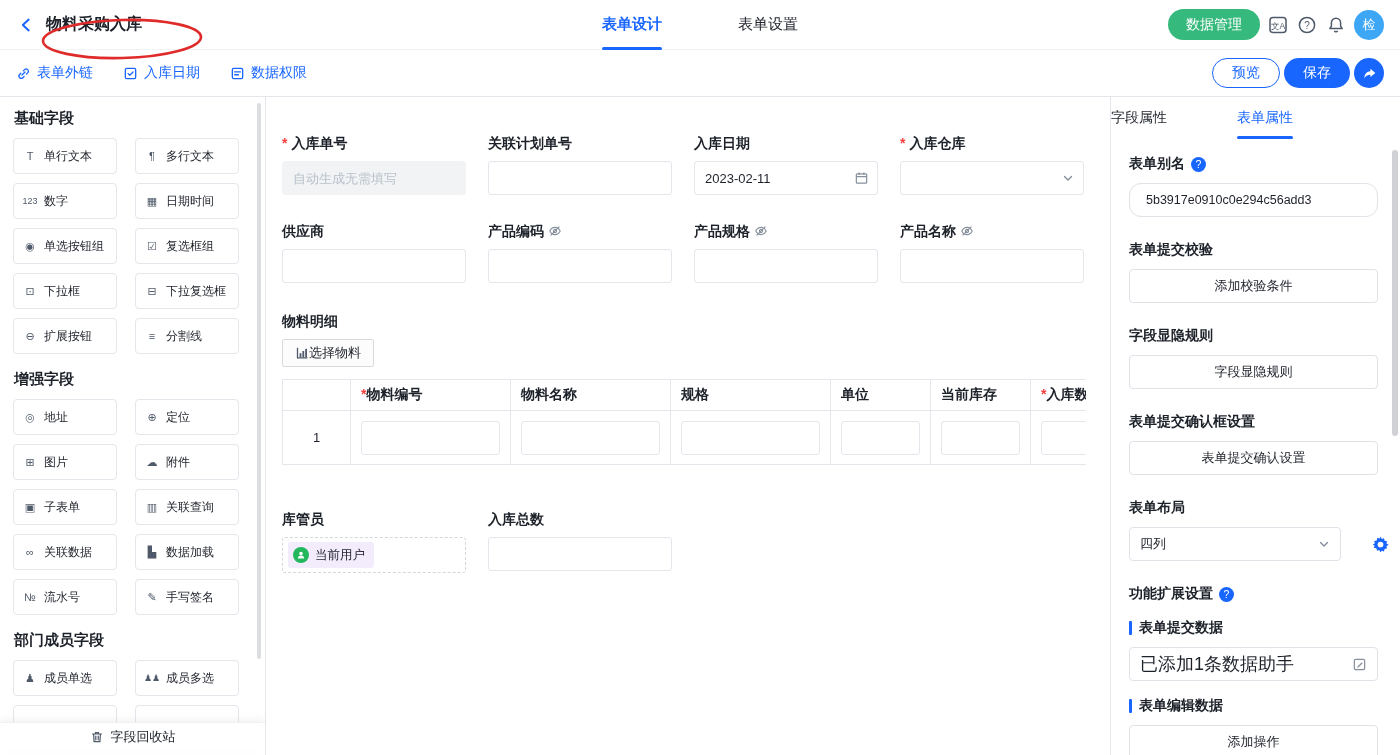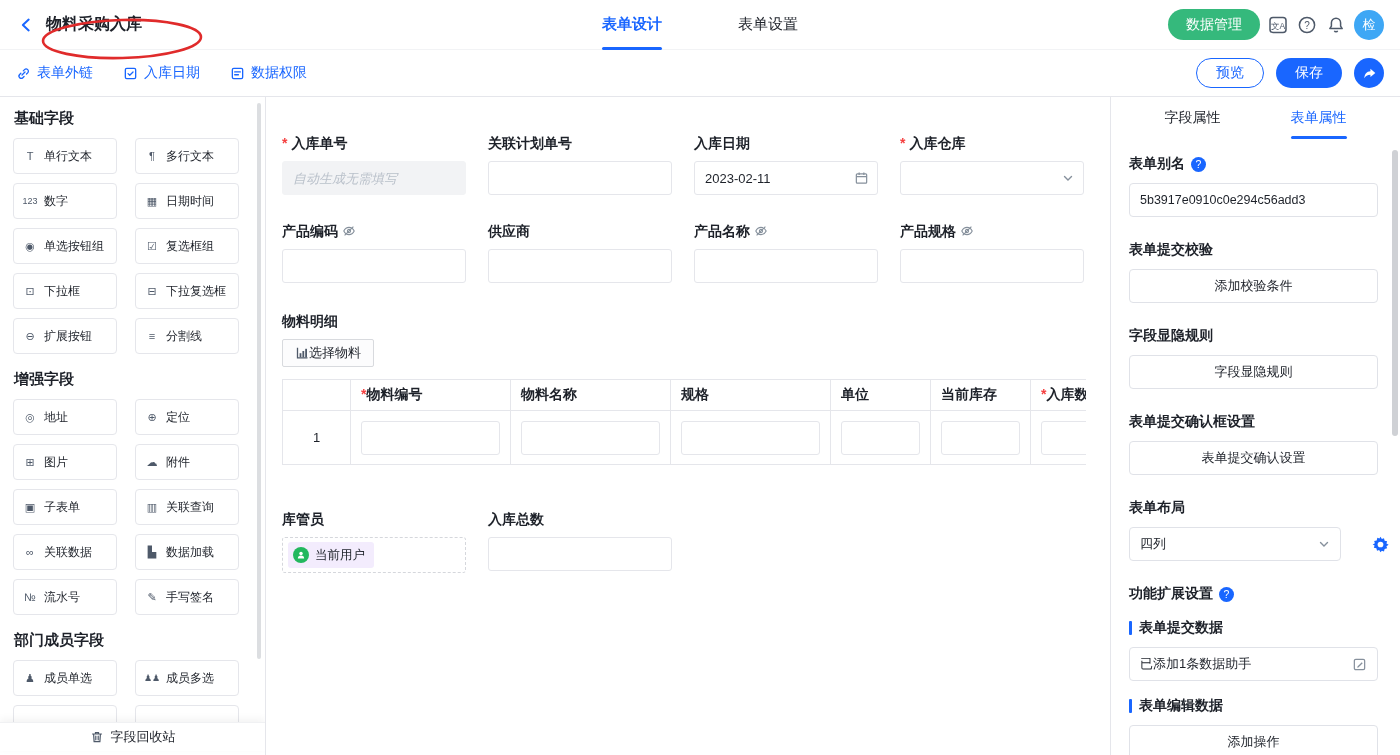--- a/index.html
+++ b/index.html
@@ -19,21 +19,21 @@
   .top-tab.active::after { content:""; position:absolute; left:0; right:0; bottom:0; height:3px; border-radius:2px; background:#1966ff; }
   .tb-right { margin-left:auto; display:flex; align-items:center; gap:7px; }
   .green-pill { background:#35b97c; color:#fff; border:none; border-radius:16px; height:31px; padding:0 18px; font-size:14px; display:flex; align-items:center; cursor:pointer; }
   .tb-icon { width:22px; height:22px; color:#4e5969; display:flex; align-items:center; justify-content:center; cursor:pointer; }
   .avatar { width:30px; height:30px; border-radius:50%; background:#3ea7f5; color:#fff; font-size:13px; display:flex; align-items:center; justify-content:center; cursor:pointer; }
 
   
   .toolbar { height:47px; flex:none; display:flex; align-items:center; padding:0 16px; border-bottom:1px solid #e5e6eb; background:#fff; }
   .tl-links { display:flex; gap:30px; }
   .tool-link { display:flex; align-items:center; gap:6px; color:#1966ff; font-size:14px; cursor:pointer; }
-  .tl-right { margin-left:auto; display:flex; align-items:flex-end; gap:12px; }
+  .tl-right { margin-left:auto; display:flex; align-items:flex-end; gap:4px; }
   .btn-outline { height:30px; padding:0 19px; border:1px solid #1966ff; background:#fff; color:#1966ff; border-radius:16px; font-size:14px; cursor:pointer; }
   .btn-solid { height:30px; padding:0 19px; border:none; background:#1966ff; color:#fff; border-radius:16px; font-size:14px; cursor:pointer; }
   .btn-share { width:30px; height:30px; border-radius:50%; border:none; background:#1966ff; display:flex; align-items:center; justify-content:center; cursor:pointer; }
 
   
   .body { flex:1; min-height:0; display:flex; position:relative; }
 
   
   .sidebar { width:266px; flex:none; border-right:1px solid #e5e6eb; position:relative; overflow:hidden; padding-top:8px; background:#fff; }
   .section-title { font-size:15px; font-weight:700; margin:16px 0 10px 14px; }
@@ -45,56 +45,56 @@
   .recycle { position:absolute; left:0; right:0; bottom:4px; height:29px; background:#fff; border-top:1px solid #f0f1f3; box-shadow:0 -3px 8px rgba(0,0,0,.05); display:flex; align-items:center; justify-content:center; gap:7px; font-size:13px; cursor:pointer; }
 
   
   .canvas { flex:1; min-width:0; background:#fff; padding:36px 24px 0 16px; overflow:hidden; }
   .frow { display:flex; gap:22px; margin-bottom:26px; }
   .fcol { width:184px; flex:none; }
   .flabel { display:flex; align-items:center; gap:4px; font-size:14px; font-weight:700; margin-bottom:8px; line-height:20px; }
   .req { color:#f53f3f; font-weight:700; }
   .iwrap { position:relative; }
   .cinput { width:100%; height:34px; border:1px solid #e5e6eb; border-radius:3px; background:#fff; padding:0 10px; font-size:13px; color:#1d2129; font-family:inherit; outline:none; }
-  .cinput.dis { background:#f2f3f5; border-color:#f2f3f5; color:#b91c1c;font-style:italic; }
+  .cinput.dis { background:#f2f3f5; border-color:#f2f3f5; color:#b91c1c; }
   .cinput.dis::placeholder { color:#b9c0ca; }
   .right-ic { position:absolute; right:9px; top:50%; transform:translateY(-50%); pointer-events:none; display:flex; }
   .cselect { width:100%; height:34px; border:1px solid #e5e6eb; border-radius:3px; background:#fff; display:flex; align-items:center; padding:0 10px; font-size:13px; cursor:pointer; position:relative; }
   .sub-title { font-size:14px; font-weight:700; margin:30px 0 8px; }
   .sel-btn { display:inline-flex; align-items:center; height:28px; padding:0 12px; border:1px solid #d8dade; background:#fcfcfd; border-radius:2px; font-size:13px; color:#1d2129; cursor:pointer; font-family:inherit; }
   .table-clip { width:804px; overflow:hidden; margin-top:12px; }
   table.subtable { border-collapse:collapse; table-layout:fixed; width:858px; }
   .subtable th, .subtable td { border:1px solid #e5e6eb; font-weight:400; }
   .subtable th { height:31px; text-align:left; padding:0 10px; font-size:14px; color:#1d2129; font-weight:700; background:#fff; white-space:nowrap; overflow:hidden; }
   .subtable td { height:54px; padding:9px 10px; }
   .subtable td.idx { text-align:center; font-size:13px; }
   .cell-input { width:100%; height:34px; border:1px solid #e5e6eb; border-radius:3px; padding:0 8px; font-size:13px; outline:none; font-family:inherit; }
   .bottom-row { margin-top:44px; }
   .keeper-box { width:184px; height:36px; border:1px dashed #d5d7dc; border-radius:3px; display:flex; align-items:center; padding:0 5px; }
   .user-tag { display:inline-flex; align-items:center; gap:6px; height:26px; padding:0 9px 0 5px; background:#f3ecfd; border-radius:3px; font-size:12.5px; color:#1d2129; cursor:pointer; }
   .tag-avatar { width:16px; height:16px; border-radius:50%; background:#23b85e; display:flex; align-items:center; justify-content:center; flex:none; }
 
   
   .panel { width:290px; flex:none; border-left:1px solid #e5e6eb; background:#fff; overflow:hidden; }
-  .panel-tabs { height:42px; display:flex; align-items:stretch; justify-content:center; gap:70px; }
+  .panel-tabs { height:42px; display:flex; align-items:stretch; justify-content:flex-start; gap:70px; }
   .ptab { display:flex; align-items:center; font-size:14px; color:#1d2129; position:relative; cursor:pointer; }
   .ptab.active { color:#1966ff; }
   .ptab.active::after { content:""; position:absolute; left:0; right:0; bottom:0; height:3px; border-radius:2px; background:#1966ff; }
   .panel-body { padding:0 22px 0 18px; }
   .p-label { display:flex; align-items:center; gap:6px; font-size:14px; font-weight:700; margin:24px 0 10px; }
   .p-label.tight { margin-top:16px; }
   .help-dot { width:15px; height:15px; border-radius:50%; background:#1966ff; color:#fff; font-size:10.5px; font-weight:400; display:inline-flex; align-items:center; justify-content:center; cursor:pointer; }
-  .p-input { width:100%; height:34px; border:1px solid #e0e2e8; border-radius:4px; padding:0 10px; font-size:12.5px; color:#1d2129; outline:none; font-family:inherit; }
+  .p-input { width:100%; height:34px; border:1px solid #e0e2e8; border-radius:12px; padding:0 16px; font-size:12.5px; color:#1d2129; outline:none; font-family:inherit; }
   .p-btn { width:100%; height:34px; border:1px solid #e0e2e8; background:#fff; border-radius:4px; font-size:13px; color:#1d2129; cursor:pointer; font-family:inherit; }
   .layout-row { display:flex; align-items:center; gap:30px; }
   .p-select { flex:none; width:212px; height:34px; border:1px solid #e0e2e8; border-radius:4px; display:flex; align-items:center; justify-content:space-between; padding:0 10px; font-size:13px; cursor:pointer; }
   .gear-btn { width:20px; height:20px; display:flex; align-items:center; justify-content:center; cursor:pointer; }
   .p-subheader { display:flex; align-items:center; gap:7px; font-size:14px; font-weight:700; margin:16px 0 10px; }
   .p-subheader::before { content:""; width:3px; height:14px; background:#1966ff; border-radius:1px; }
-  .p-databox { width:100%; height:34px; border:1px solid #e0e2e8; border-radius:4px; display:flex; align-items:center; justify-content:space-between; padding:0 10px; font-size:13px; color:#1d2129; }
+  .p-databox { width:100%; height:34px; border:1px solid #e0e2e8; border-radius:4px; display:flex; align-items:center; justify-content:space-between; padding:0 10px; font-size:18px; color:#1d2129; }
 
   
   .page-scroll { position:absolute; right:2px; top:150px; width:6px; height:286px; border-radius:3px; background:#cfd1d5; cursor:pointer; }
 </style>
 </head>
 <body>
 
 <div class="app">
 
   <header class="topbar">
@@ -331,49 +331,49 @@
                   <path d="M2.5 4.5 L6 8 L9.5 4.5" fill="none" stroke="#86909c" stroke-width="1.4" stroke-linecap="round"></path>
                 </svg>
               </span>
           </div>
         </div>
       </div>
 
       <div class="frow">
         <div class="fcol">
           <div class="flabel">
+              <span>供应商</span>
+            </div>
+          <input class="cinput" style="">
+        </div>
+        <div class="fcol">
+          <div class="flabel">
               <span>产品编码</span>
             <svg width="14" height="14" viewBox="0 0 14 14">
                 <path d="M1.8 7 C3 4.6 4.9 3.4 7 3.4 C9.1 3.4 11 4.6 12.2 7 C11 9.4 9.1 10.6 7 10.6 C4.9 10.6 3 9.4 1.8 7 Z" fill="none" stroke="#86909c" stroke-width="1.1"></path>
                 <circle cx="7" cy="7" r="1.6" fill="none" stroke="#86909c" stroke-width="1.1"></circle>
                 <path d="M2.6 11.4 L11.4 2.6" stroke="#86909c" stroke-width="1.1"></path>
               </svg>
           </div>
           <input class="cinput" style="">
         </div>
         <div class="fcol">
           <div class="flabel">
-              <span>供应商</span>
-            </div>
-          <input class="cinput" style="">
-        </div>
-        <div class="fcol">
-          <div class="flabel">
-              <span>产品名称</span>
+              <span>产品规格</span>
             <svg width="14" height="14" viewBox="0 0 14 14">
                 <path d="M1.8 7 C3 4.6 4.9 3.4 7 3.4 C9.1 3.4 11 4.6 12.2 7 C11 9.4 9.1 10.6 7 10.6 C4.9 10.6 3 9.4 1.8 7 Z" fill="none" stroke="#86909c" stroke-width="1.1"></path>
                 <circle cx="7" cy="7" r="1.6" fill="none" stroke="#86909c" stroke-width="1.1"></circle>
                 <path d="M2.6 11.4 L11.4 2.6" stroke="#86909c" stroke-width="1.1"></path>
               </svg>
           </div>
           <input class="cinput" style="">
         </div>
         <div class="fcol">
           <div class="flabel">
-              <span>产品规格</span>
+              <span>产品名称</span>
             <svg width="14" height="14" viewBox="0 0 14 14">
                 <path d="M1.8 7 C3 4.6 4.9 3.4 7 3.4 C9.1 3.4 11 4.6 12.2 7 C11 9.4 9.1 10.6 7 10.6 C4.9 10.6 3 9.4 1.8 7 Z" fill="none" stroke="#86909c" stroke-width="1.1"></path>
                 <circle cx="7" cy="7" r="1.6" fill="none" stroke="#86909c" stroke-width="1.1"></circle>
                 <path d="M2.6 11.4 L11.4 2.6" stroke="#86909c" stroke-width="1.1"></path>
               </svg>
           </div>
           <input class="cinput" style="">
         </div>
       </div>
 

